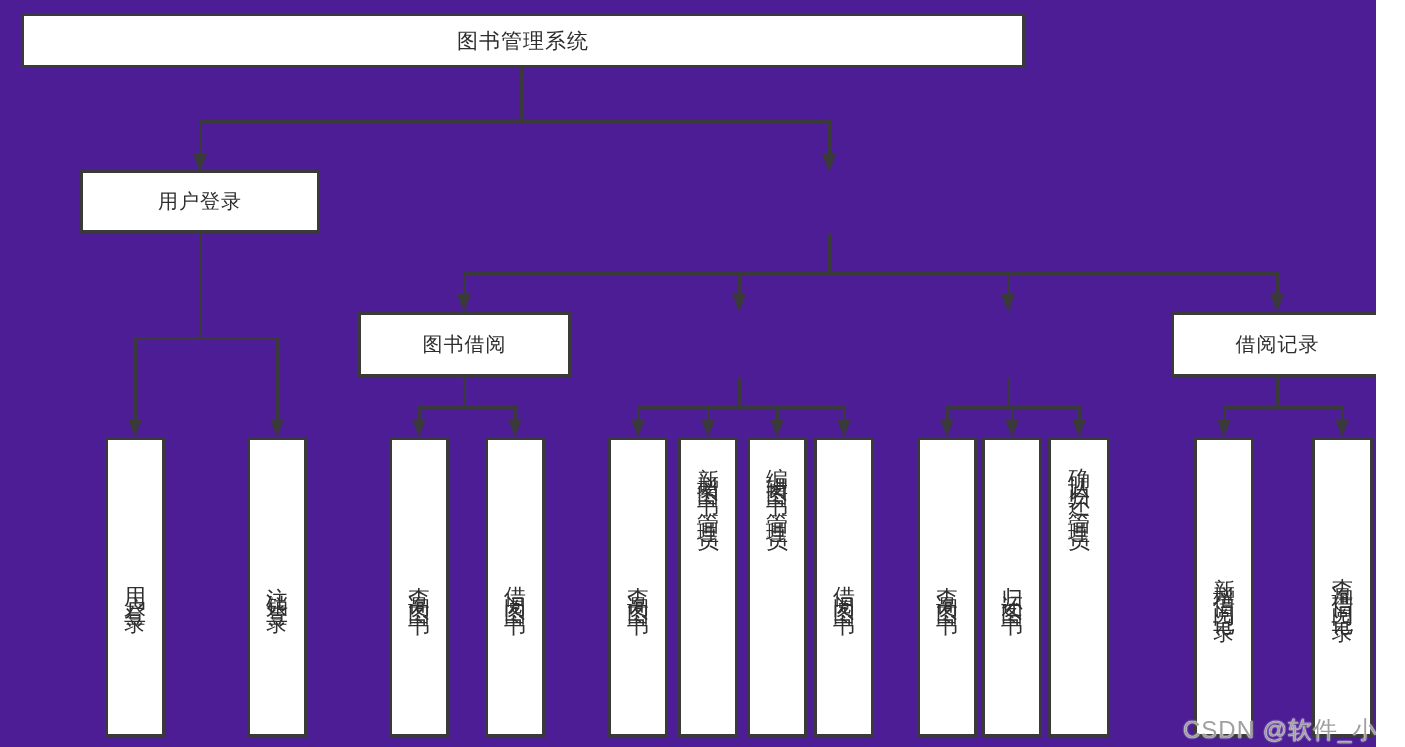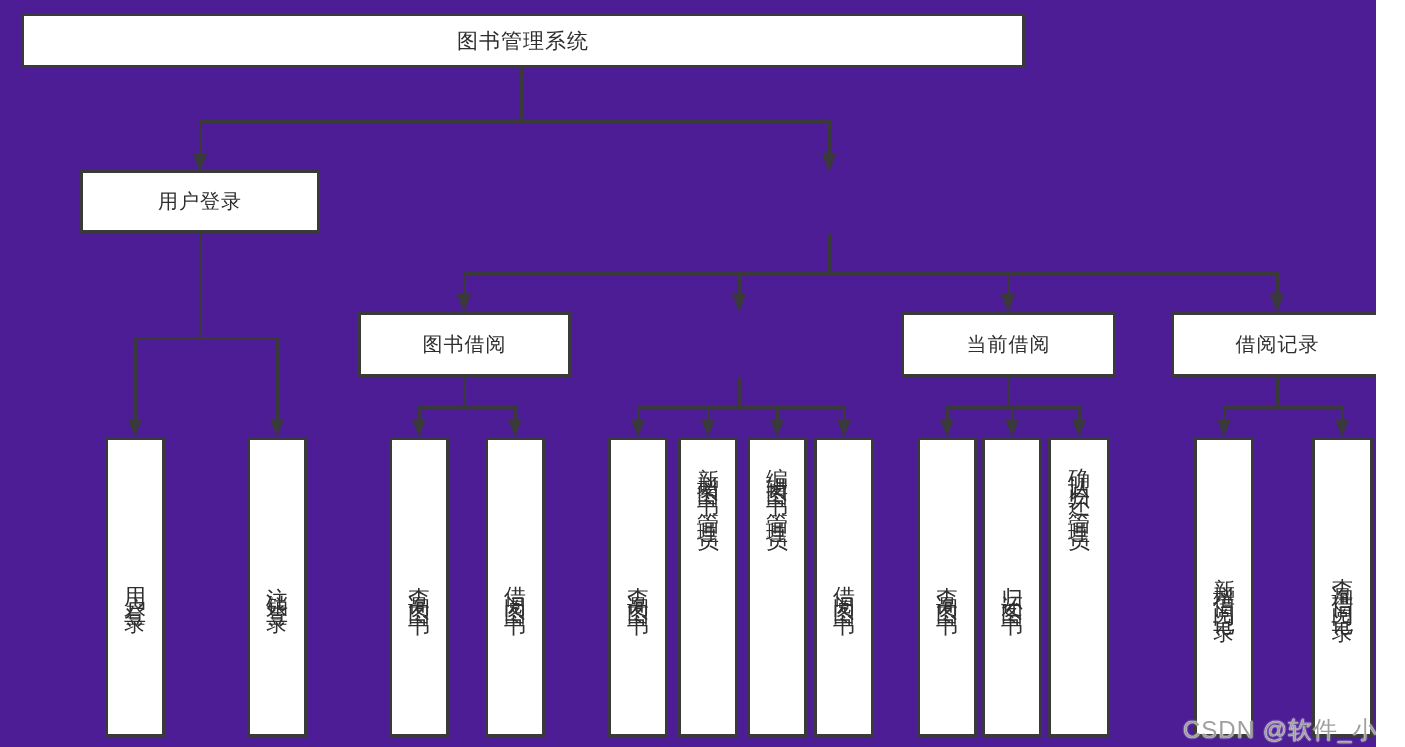--- a/index.html
+++ b/index.html
@@ -121,23 +121,20 @@
     <span>图书管理系统</span>
   </div>
 
   <div class="box hbox" style="left:80px; top:170px; width:240px; height:63px;">
     <span>用户登录</span>
   </div>
 
   <div class="box hbox" style="left:358px; top:312px; width:213px; height:65px;">
     <span>图书借阅</span>
   </div>
-  <div class="box hbox" style="left:901px; top:312px; width:215px; height:65px;">
-    <span>当前借阅</span>
-  </div>
   <div class="box hbox" style="left:1171px; top:312px; width:213px; height:65px;">
     <span>借阅记录</span>
   </div>
 
   <div class="box vbox" style="left:105px; top:437px; width:60px; height:300px;">
     <span class="vtext">用户登录</span>
   </div>
   <div class="box vbox" style="left:247px; top:437px; width:60px; height:300px;">
     <span class="vtext">注销登录</span>
   </div>

